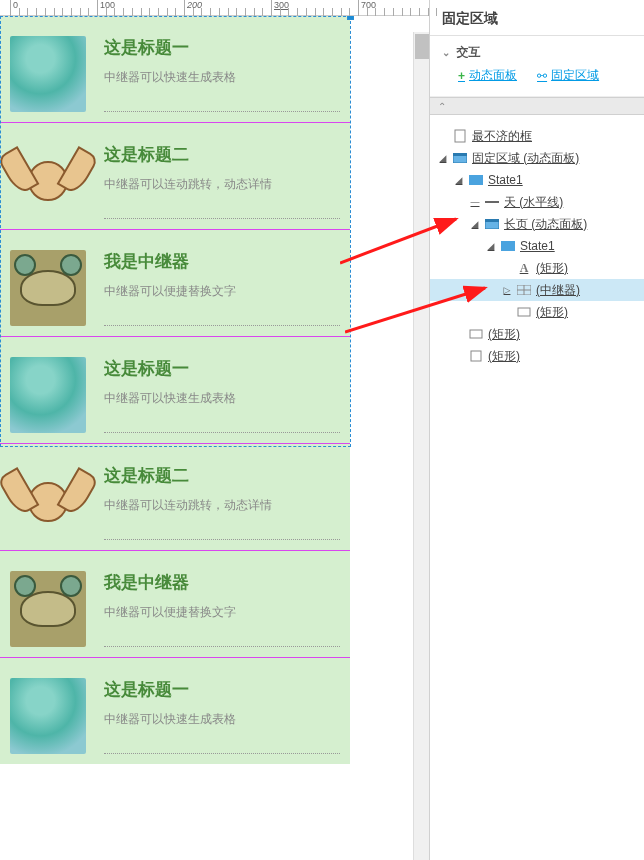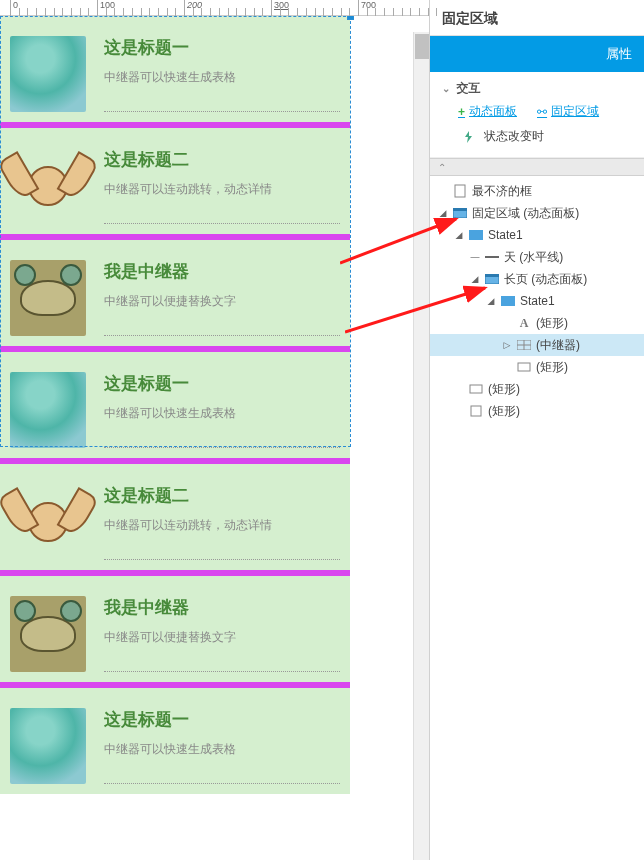--- a/index.html
+++ b/index.html
@@ -9,21 +9,21 @@
     .ruler-h { height: 16px; background: #fff; border-bottom: 1px solid #ccc; position: relative; font-size: 9px; color: #666; }
     .ruler-h .tick { position: absolute; top: 0; height: 16px; border-left: 1px solid #aaa; padding-left: 2px; line-height: 10px; }
     .ruler-h .tick.minor { height: 8px; top: 8px; }
     
     .canvas-content { position: relative; height: 844px; overflow: hidden; }
     .selection-box { position: absolute; left: 0; top: 0; width: 351px; height: 431px; border: 1px dashed #2a8dd4; }
     .handle { position: absolute; width: 7px; height: 7px; background: #fff; border: 1px solid #2a8dd4; }
     .handle.tr { top: -4px; right: -4px; background: #1b8cd6; }
     
     .list-panel { background: #0f766e; width: 350px; }
-    .list-item { display: flex; padding: 20px 10px 10px 10px; background: #d5efcf; border-top: 6px solid #d946ef; }
+    .list-item { display: flex; padding: 20px 10px 10px 10px; background: #d5efcf; border-top: 1px solid #d946ef; }
     .list-item:first-child { border-top: none; }
     .avatar { width: 76px; height: 76px; margin-right: 18px; flex-shrink: 0; border-radius: 2px; }
     .avatar.a1 { background: radial-gradient(circle at 40% 30%, #87d4c8 20%, #4eb5a8 50%, #8cc9d1 80%); }
     .avatar.a2 { background: #d5efcf; position: relative; }
     .avatar.a3 { background: #a8a06a; position: relative; }
     .item-text { flex: 1; border-bottom: 1px dotted #999; padding-bottom: 10px; }
     .item-title { font-size: 17px; font-weight: bold; color: #478a3a; margin-bottom: 10px; }
     .item-sub { font-size: 12px; color: #888; }
     
     .scrollbar-v { position: absolute; right: 0; top: 16px; width: 16px; height: 844px; background: #f0f0f0; border-left: 1px solid #ddd; }
@@ -36,21 +36,21 @@
     .section { padding: 8px 12px; border-bottom: 1px solid #eee; }
     .section-header { display: flex; align-items: center; font-size: 12px; font-weight: bold; color: #555; cursor: pointer; }
     .chevron { margin-right: 6px; font-size: 10px; color: #888; }
     .link-row { display: flex; gap: 20px; padding: 6px 0 4px 16px; font-size: 12px; }
     .link { color: #039be5; text-decoration: underline; cursor: pointer; display: flex; align-items: center; gap: 4px; }
     .action-item { display: flex; align-items: center; gap: 8px; padding: 4px 0 4px 20px; font-size: 12px; color: #444; }
     .action-icon { width: 14px; height: 14px; display: inline-flex; align-items: center; justify-content: center; }
     
     .collapse-bar { height: 18px; background: #eaeaea; border-top: 1px solid #d0d0d0; border-bottom: 1px solid #d0d0d0; display: flex; align-items: center; padding-left: 8px; cursor: pointer; }
     
-    .outline { flex: 1; padding: 4px 0; font-size: 12px; color: #444; overflow: auto; }
+    .outline { flex: 1; padding: 10px 0; font-size: 12px; color: #444; overflow: auto; text-decoration: underline; }
     .tree-item { display: flex; align-items: center; height: 22px; padding-right: 8px; cursor: pointer; }
     .tree-item.selected { background: #cce8f6; }
     .tree-toggle { width: 10px; font-size: 9px; color: #666; text-align: center; }
     .tree-icon { width: 16px; height: 14px; display: inline-flex; align-items: center; justify-content: center; margin: 0 4px; }
     .tree-label { white-space: nowrap; }
     
     .arrow-anno { position: absolute; pointer-events: none; }
     
     
     .face2 { position: absolute; left: 18px; top: 18px; width: 40px; height: 40px; border-radius: 50%; background: #e8c58f; border: 2px solid #8a5a2e; }
@@ -197,46 +197,35 @@
         <marker id="ah2" markerWidth="8" markerHeight="8" refX="7" refY="3" orient="auto">
           <path d="M0,0 L8,3 L0,6 Z" fill="#ff1a1a"></path>
         </marker>
       </defs>
     <line x1="0" y1="48" x2="140" y2="4" stroke="#ff1a1a" stroke-width="3" marker-end="url(#ah2)"></line>
   </svg>
 </div>
 
 <div class="right-panel">
   <div class="panel-title">固定区域</div>
-  <div class="tab-bar">
-    <span>属性</span>
-  </div>
   <div class="section">
     <div class="section-header">
       <span class="chevron">⌄</span>
       <span>交互</span>
     </div>
     <div class="link-row">
       <span class="link">
         <span style="color:#3bb54a;font-weight:bold;">+</span>
         <span>动态面板</span>
       </span>
       <span class="link">
         <span style="color:#039be5;">⚯</span>
         <span>固定区域</span>
       </span>
     </div>
-    <div class="action-item">
-      <span class="action-icon">
-          <svg width="12" height="12">
-            <path d="M6,0 L2,6 L5,6 L4,12 L9,5 L6,5 Z" fill="#4a8"></path>
-          </svg>
-        </span>
-      <span>状态改变时</span>
-    </div>
   </div>
   <div class="collapse-bar">
     <span style="font-size:10px;color:#888;">⌃</span>
   </div>
   <div class="outline" id="outline">
       <div class="tree-item" style="padding-left: 8px;">
         <span class="tree-toggle"></span>
         <span class="tree-icon">
           <svg width="12" height="14">
             <rect x="1" y="1" width="10" height="12" fill="#fff" stroke="#888"></rect>

